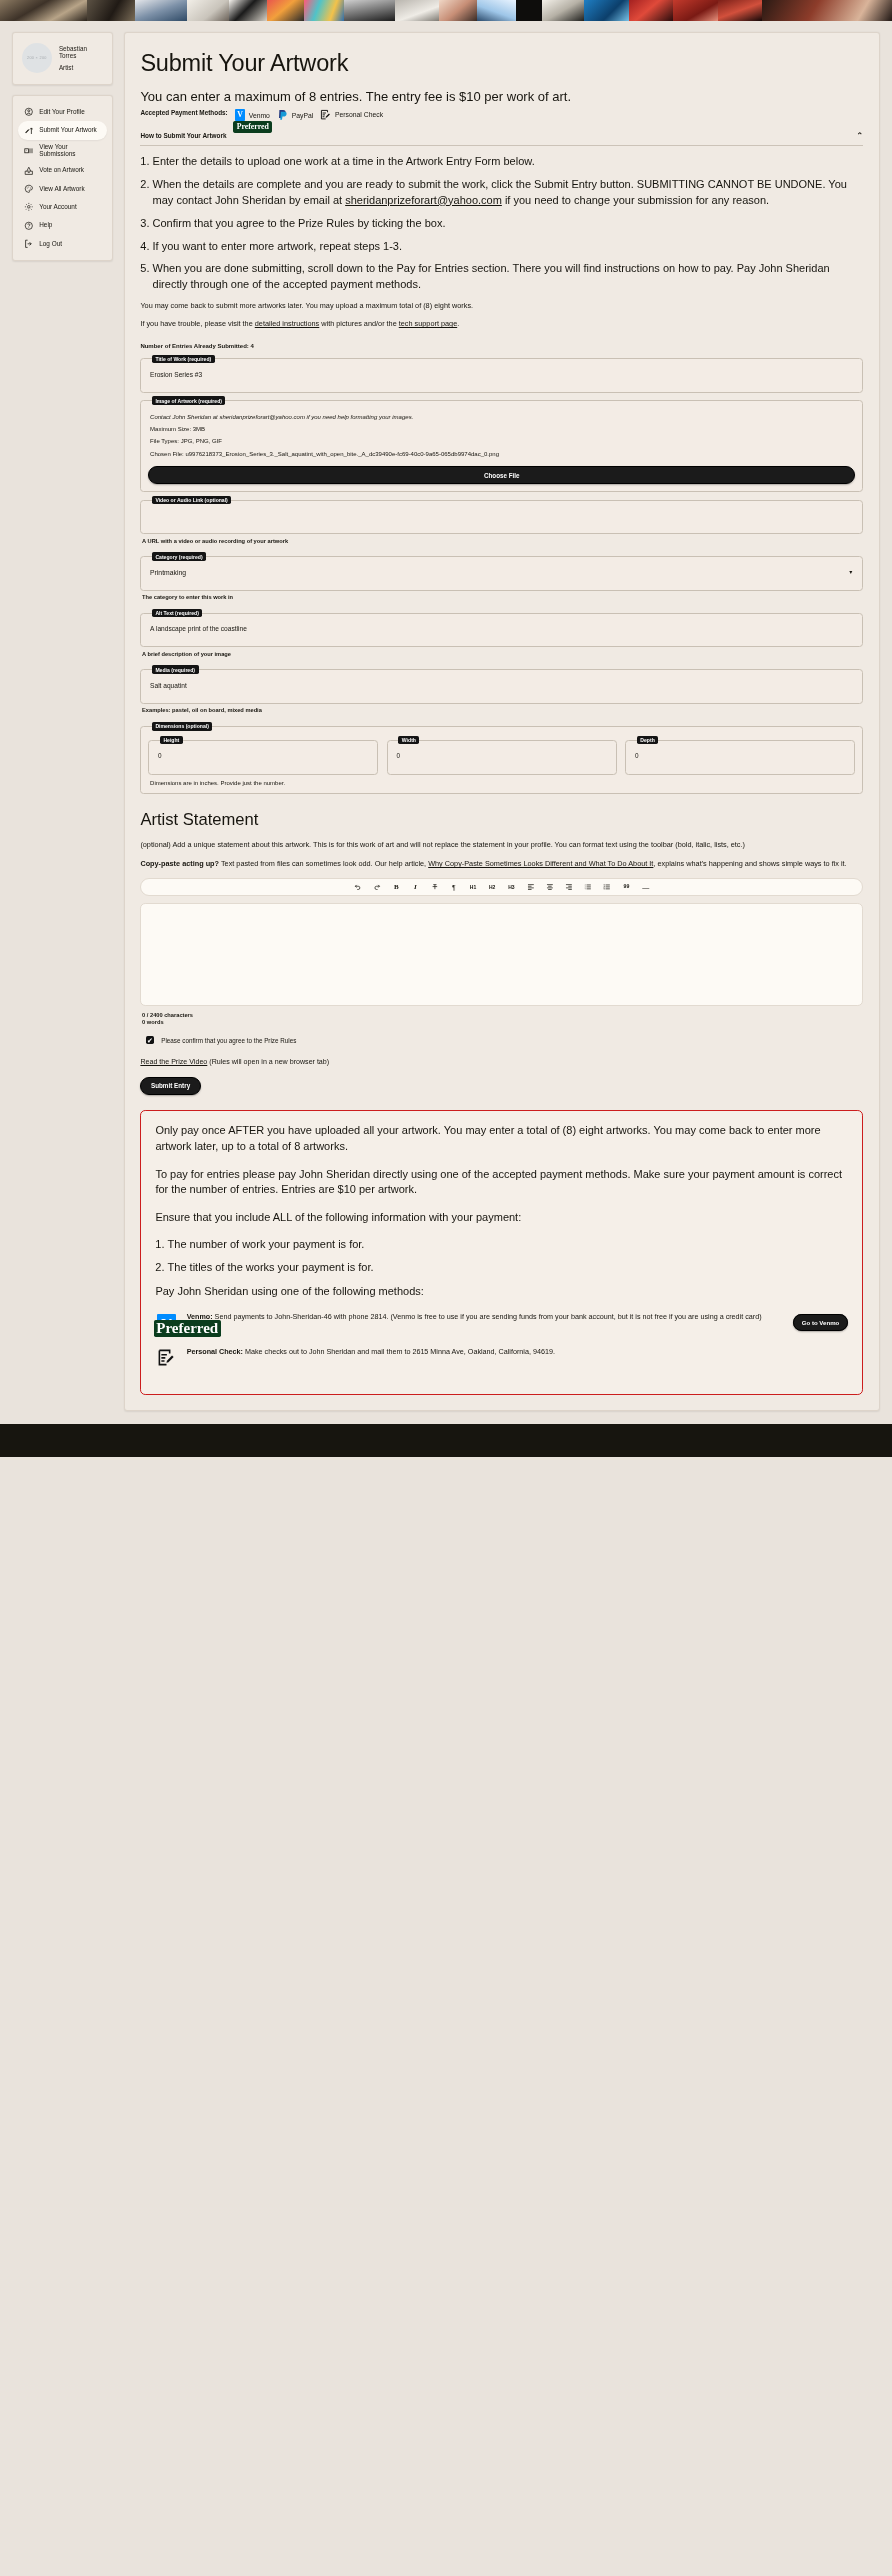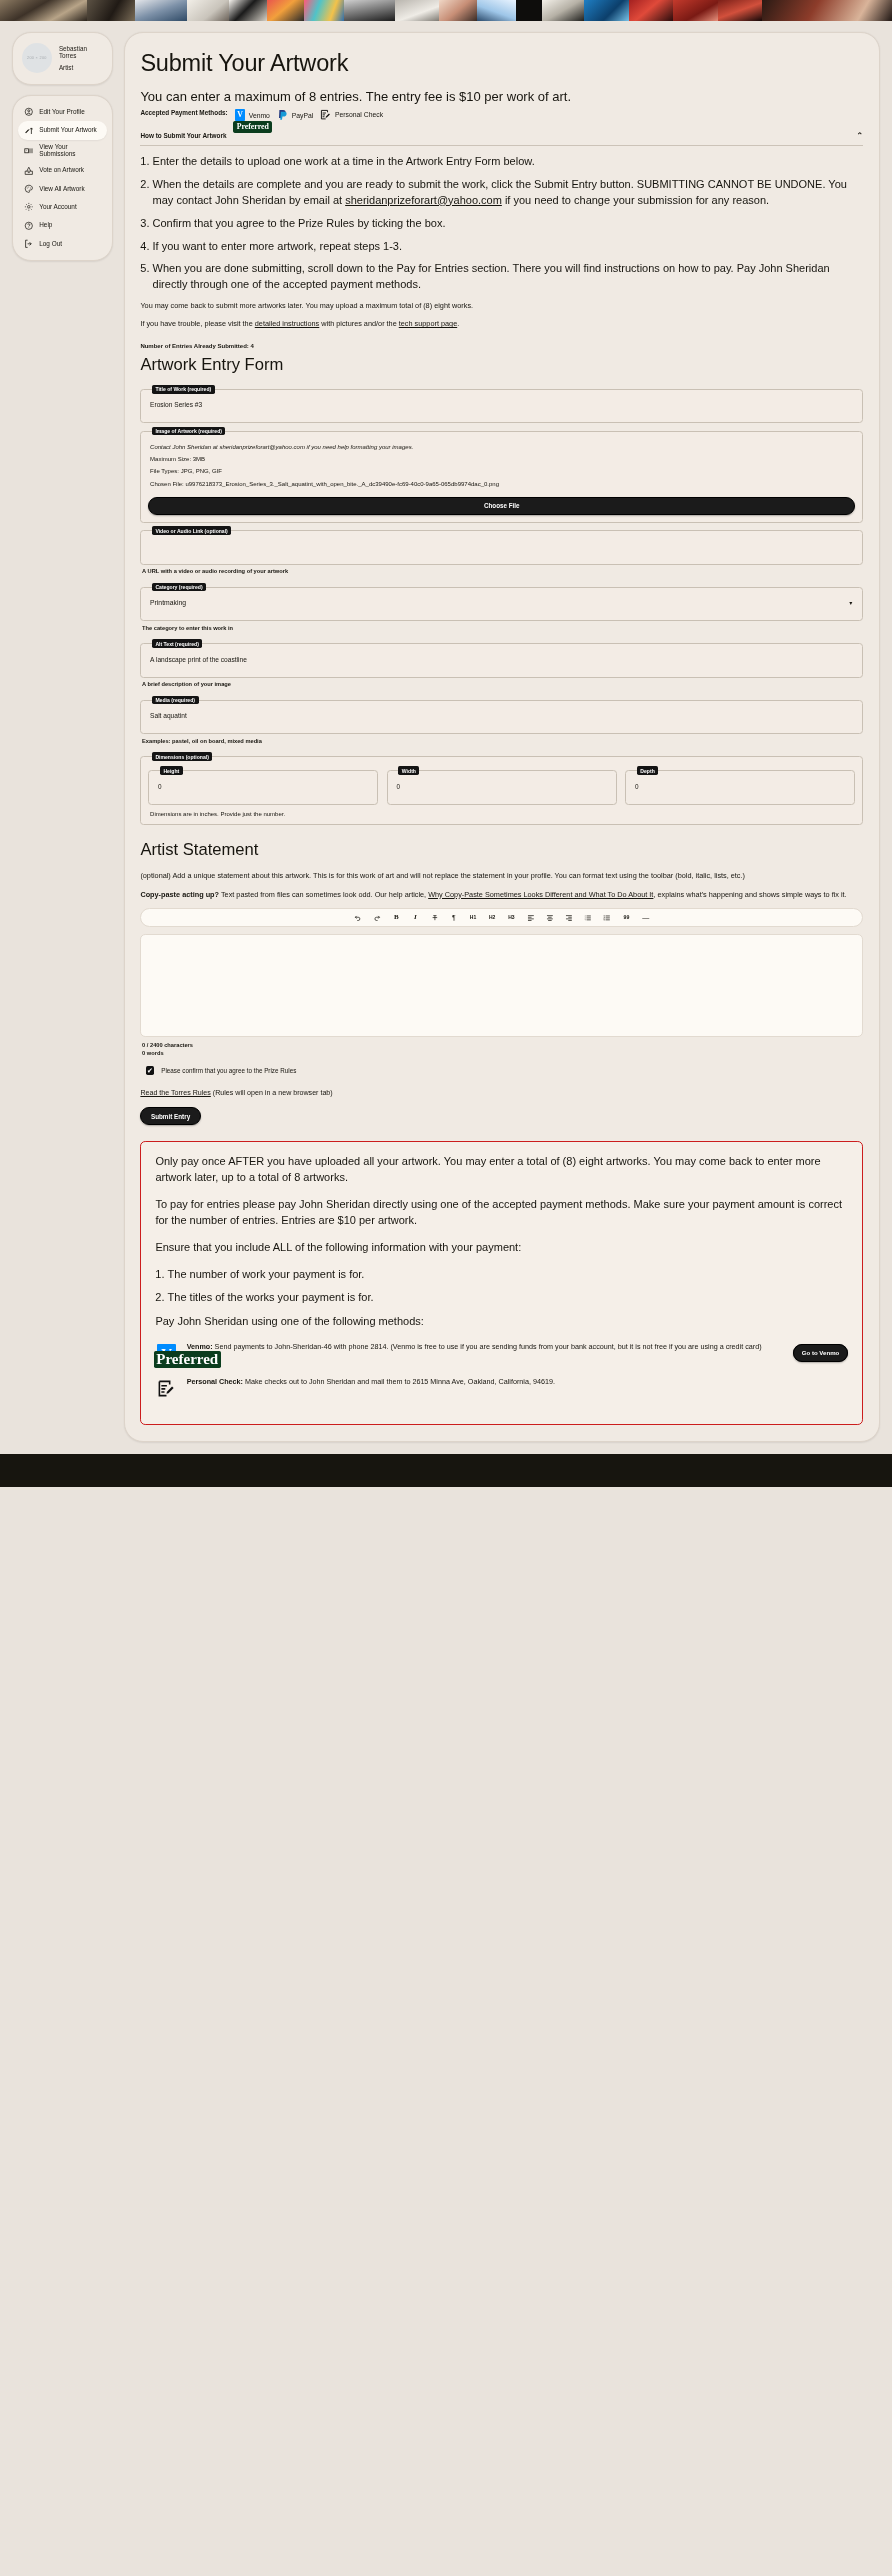--- a/index.html
+++ b/index.html
@@ -32,21 +32,21 @@
   .banner .t15{ width:45px;  background:linear-gradient(150deg,#c43a2c,#7a1a14 60%,#e8917c); }
   .banner .t16{ width:44px;  background:linear-gradient(160deg,#7a1f18,#d2503c 50%,#140808); }
   .banner .t17{ width:131px; background:linear-gradient(120deg,#2a1a14,#8d3c2a 40%,#d9b49a 75%,#1a1210); }
 
   
   .page { display:flex; gap:0; padding:10.5px 12.2px 0 12.2px; }
   .sidebar { width:101px; flex:0 0 101px; }
   .card {
     background:#f0eae3;
     border:0.9px solid #ddd4ca;
-    border-radius:19px;
+    border-radius:3px;
     box-shadow:0 0.9px 1.7px rgba(0,0,0,.08);
   }
   .profile-card { padding:10.5px 8.7px; display:flex; align-items:center; gap:7px; margin-bottom:10.5px; }
   .avatar {
     width:30px; height:30px; flex:0 0 30px; border-radius:50%;
     background:#dfe2e4; color:#a8adb1;
     font-size:3.8px; letter-spacing:0.3px;
     display:flex; align-items:center; justify-content:center;
   }
   .profile-meta { display:flex; flex-direction:column; gap:5.2px; }
@@ -333,21 +333,20 @@
         <li>Confirm that you agree to the Prize Rules by ticking the box.</li>
         <li>If you want to enter more artwork, repeat steps 1-3.</li>
         <li>When you are done submitting, scroll down to the Pay for Entries section. There you will find instructions on how to pay. Pay John Sheridan directly through one of the accepted payment methods.</li>
       </ol>
 
       <p class="body">You may come back to submit more artworks later. You may upload a maximum total of (8) eight works.</p>
 
       <p class="body"><span>If you have trouble, please visit the </span><a class="lnk" href="#">detailed instructions</a><span> with pictures and/or the </span><a class="lnk" href="#">tech support page</a><span>.</span></p>
 
       <div class="entries-count">Number of Entries Already Submitted: 4</div>
-      <h2 class="sec">Artwork Entry Form</h2>
 
       
       <fieldset class="f">
         <legend>Title of Work (required)</legend>
         <div class="fval">Erosion Series #3</div>
       </fieldset>
 
       <fieldset class="f">
         <legend>Image of Artwork (required)</legend>
         <div class="imgnote">Contact John Sheridan at sheridanprizeforart@yahoo.com if you need help formatting your images.</div>
@@ -471,21 +470,21 @@
 
       <div class="editor-area"></div>
       <div class="counter">0 / 2400 characters</div>
       <div class="counter">0 words</div>
 
       <div class="confirm-row">
         <span class="cbx">✔</span>
         <span class="confirm-label">Please confirm that you agree to the Prize Rules</span>
       </div>
 
-      <div class="rules-line"><a class="lnk" href="#">Read the Torres Rules</a><span> (Rules will open in a new browser tab)</span></div>
+      <div class="rules-line"><a class="lnk" href="#">Read the Prize Video</a><span> (Rules will open in a new browser tab)</span></div>
 
       <span class="btn-pill">Submit Entry</span>
 
       
       <section class="pay-panel">
         <p class="pay-p">Only pay once AFTER you have uploaded all your artwork. You may enter a total of (8) eight artworks. You may come back to enter more artwork later, up to a total of 8 artworks.</p>
         <p class="pay-p">To pay for entries please pay John Sheridan directly using one of the accepted payment methods. Make sure your payment amount is correct for the number of entries. Entries are $10 per artwork.</p>
         <p class="pay-p">Ensure that you include ALL of the following information with your payment:</p>
         <ol class="paylist">
           <li>The number of work your payment is for.</li>

